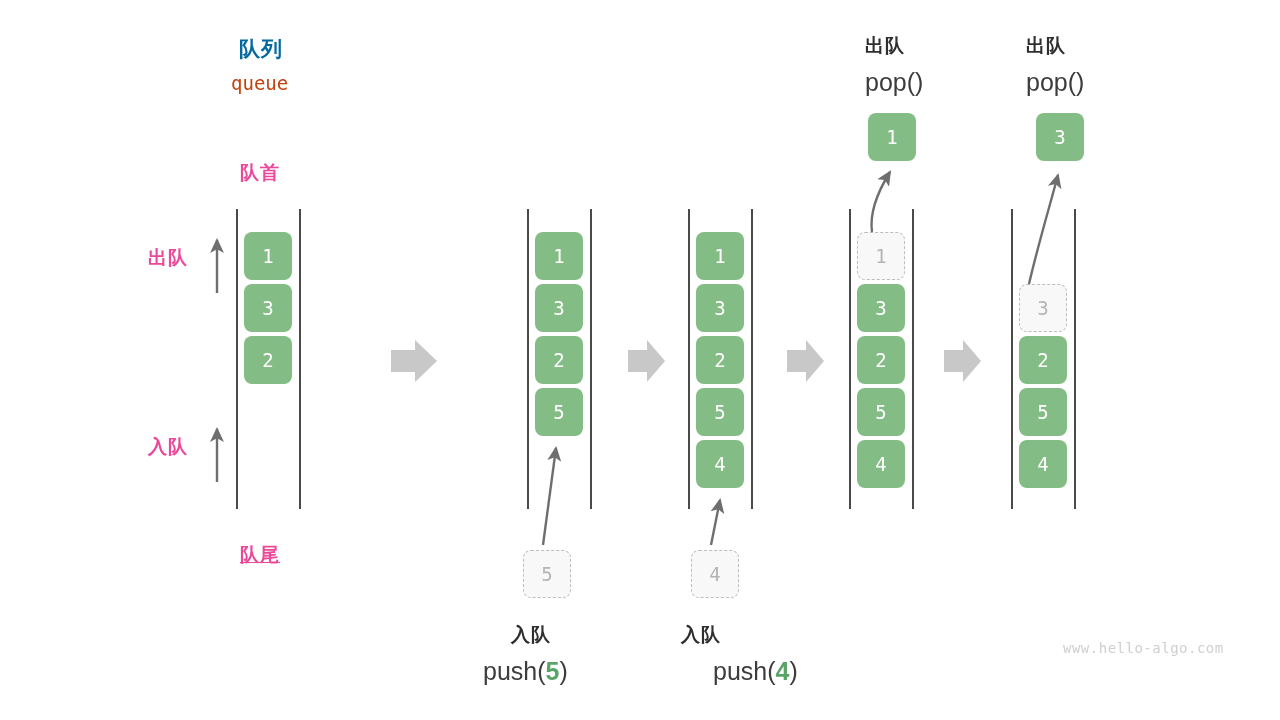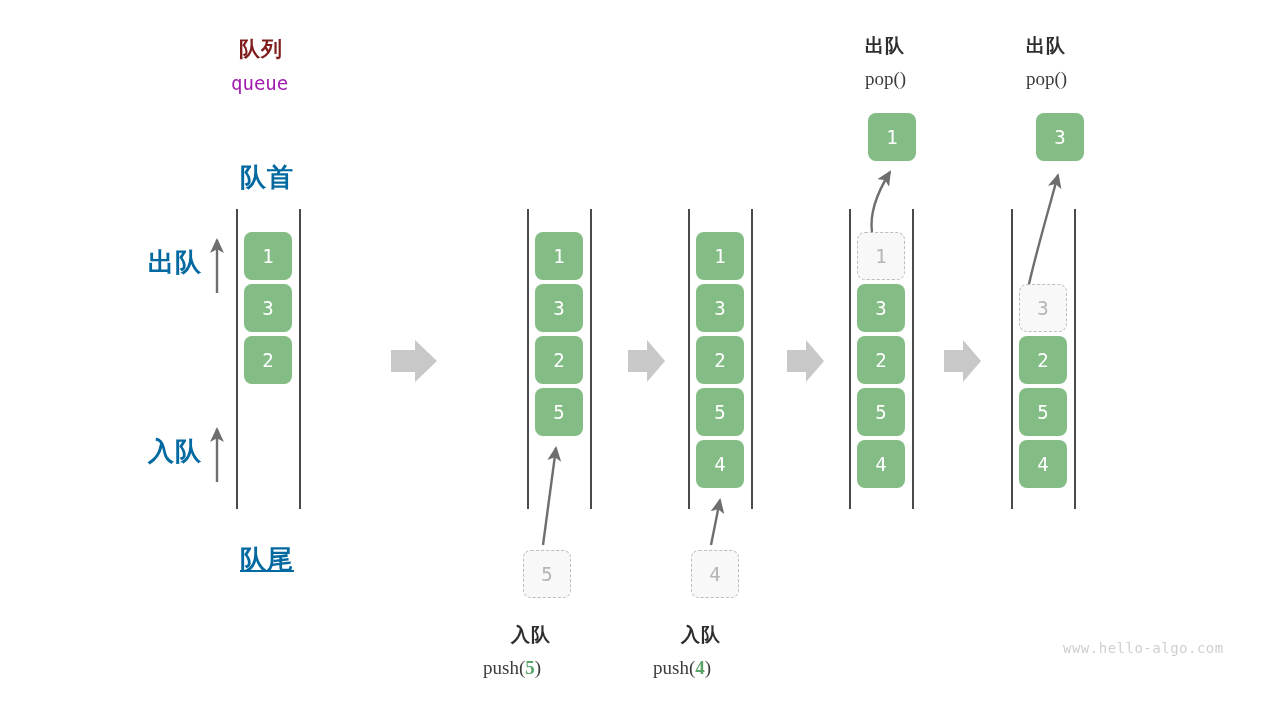--- a/index.html
+++ b/index.html
@@ -7,31 +7,31 @@
     width:1280px;height:720px;
     background:#ffffff;
     font-family:"DejaVu Sans","Liberation Sans",sans-serif;
     overflow:hidden;
   }
   #stage{position:relative;width:1280px;height:720px;}
 
   
   .lbl{position:absolute;white-space:nowrap;}
   .title-cn{
-    font-size:21px;font-weight:bold;color:#7f1d1d;letter-spacing:1px;
+    font-size:21px;font-weight:bold;color:#0369a1;letter-spacing:1px;
   }
   .title-en{
-    font-size:19px;color:#a21caf;
+    font-size:19px;color:#c2410c;
     font-family:"DejaVu Sans Mono","Liberation Mono",monospace;
   }
-  .edge-label{font-size:26px;font-weight:bold;color:#0369a1;letter-spacing:1px;}
+  .edge-label{font-size:19px;font-weight:bold;color:#ec4899;letter-spacing:1px;}
   .op-cn{font-size:19px;font-weight:bold;color:#2e2e2e;letter-spacing:1px;}
   .op-code{
-    font-size:19px;color:#3c3c3c;
-    font-family:Liberation Serif, serif;
+    font-size:25px;color:#3c3c3c;
+    font-family:Liberation Sans, sans-serif;
   }
   .op-code .num{color:#5aa469;font-weight:bold;}
   .watermark{
     font-size:14px;color:#cfcfcf;letter-spacing:.5px;
     font-family:"DejaVu Sans Mono","Liberation Mono",monospace;
   }
 
   
   .rail{position:absolute;width:1.6px;background:#4a4a4a;}
 
@@ -98,21 +98,21 @@
 
     <div class="box" style="left:696px;top:232px;">1</div>
     <div class="box" style="left:696px;top:284px;">3</div>
     <div class="box" style="left:696px;top:336px;">2</div>
     <div class="box" style="left:696px;top:388px;">5</div>
     <div class="box" style="left:696px;top:440px;">4</div>
 
     <div class="box ghost" style="left:691px;top:550px;">4</div>
 
     <div class="lbl op-cn" style="left:681px;top:622px;">入队</div>
-    <div class="lbl op-code" style="left:653px;top:657px;"><span>push(</span><span class="num">4</span><span>)</span></div>
+    <div class="lbl op-code" style="left:713px;top:657px;"><span>push(</span><span class="num">4</span><span>)</span></div>
   </div>
 
   <div>
     <div class="rail" style="left:849px;top:209px;height:300px;"></div>
     <div class="rail" style="left:912px;top:209px;height:300px;"></div>
 
     <div class="box ghost" style="left:857px;top:232px;">1</div>
     <div class="box" style="left:857px;top:284px;">3</div>
     <div class="box" style="left:857px;top:336px;">2</div>
     <div class="box" style="left:857px;top:388px;">5</div>

